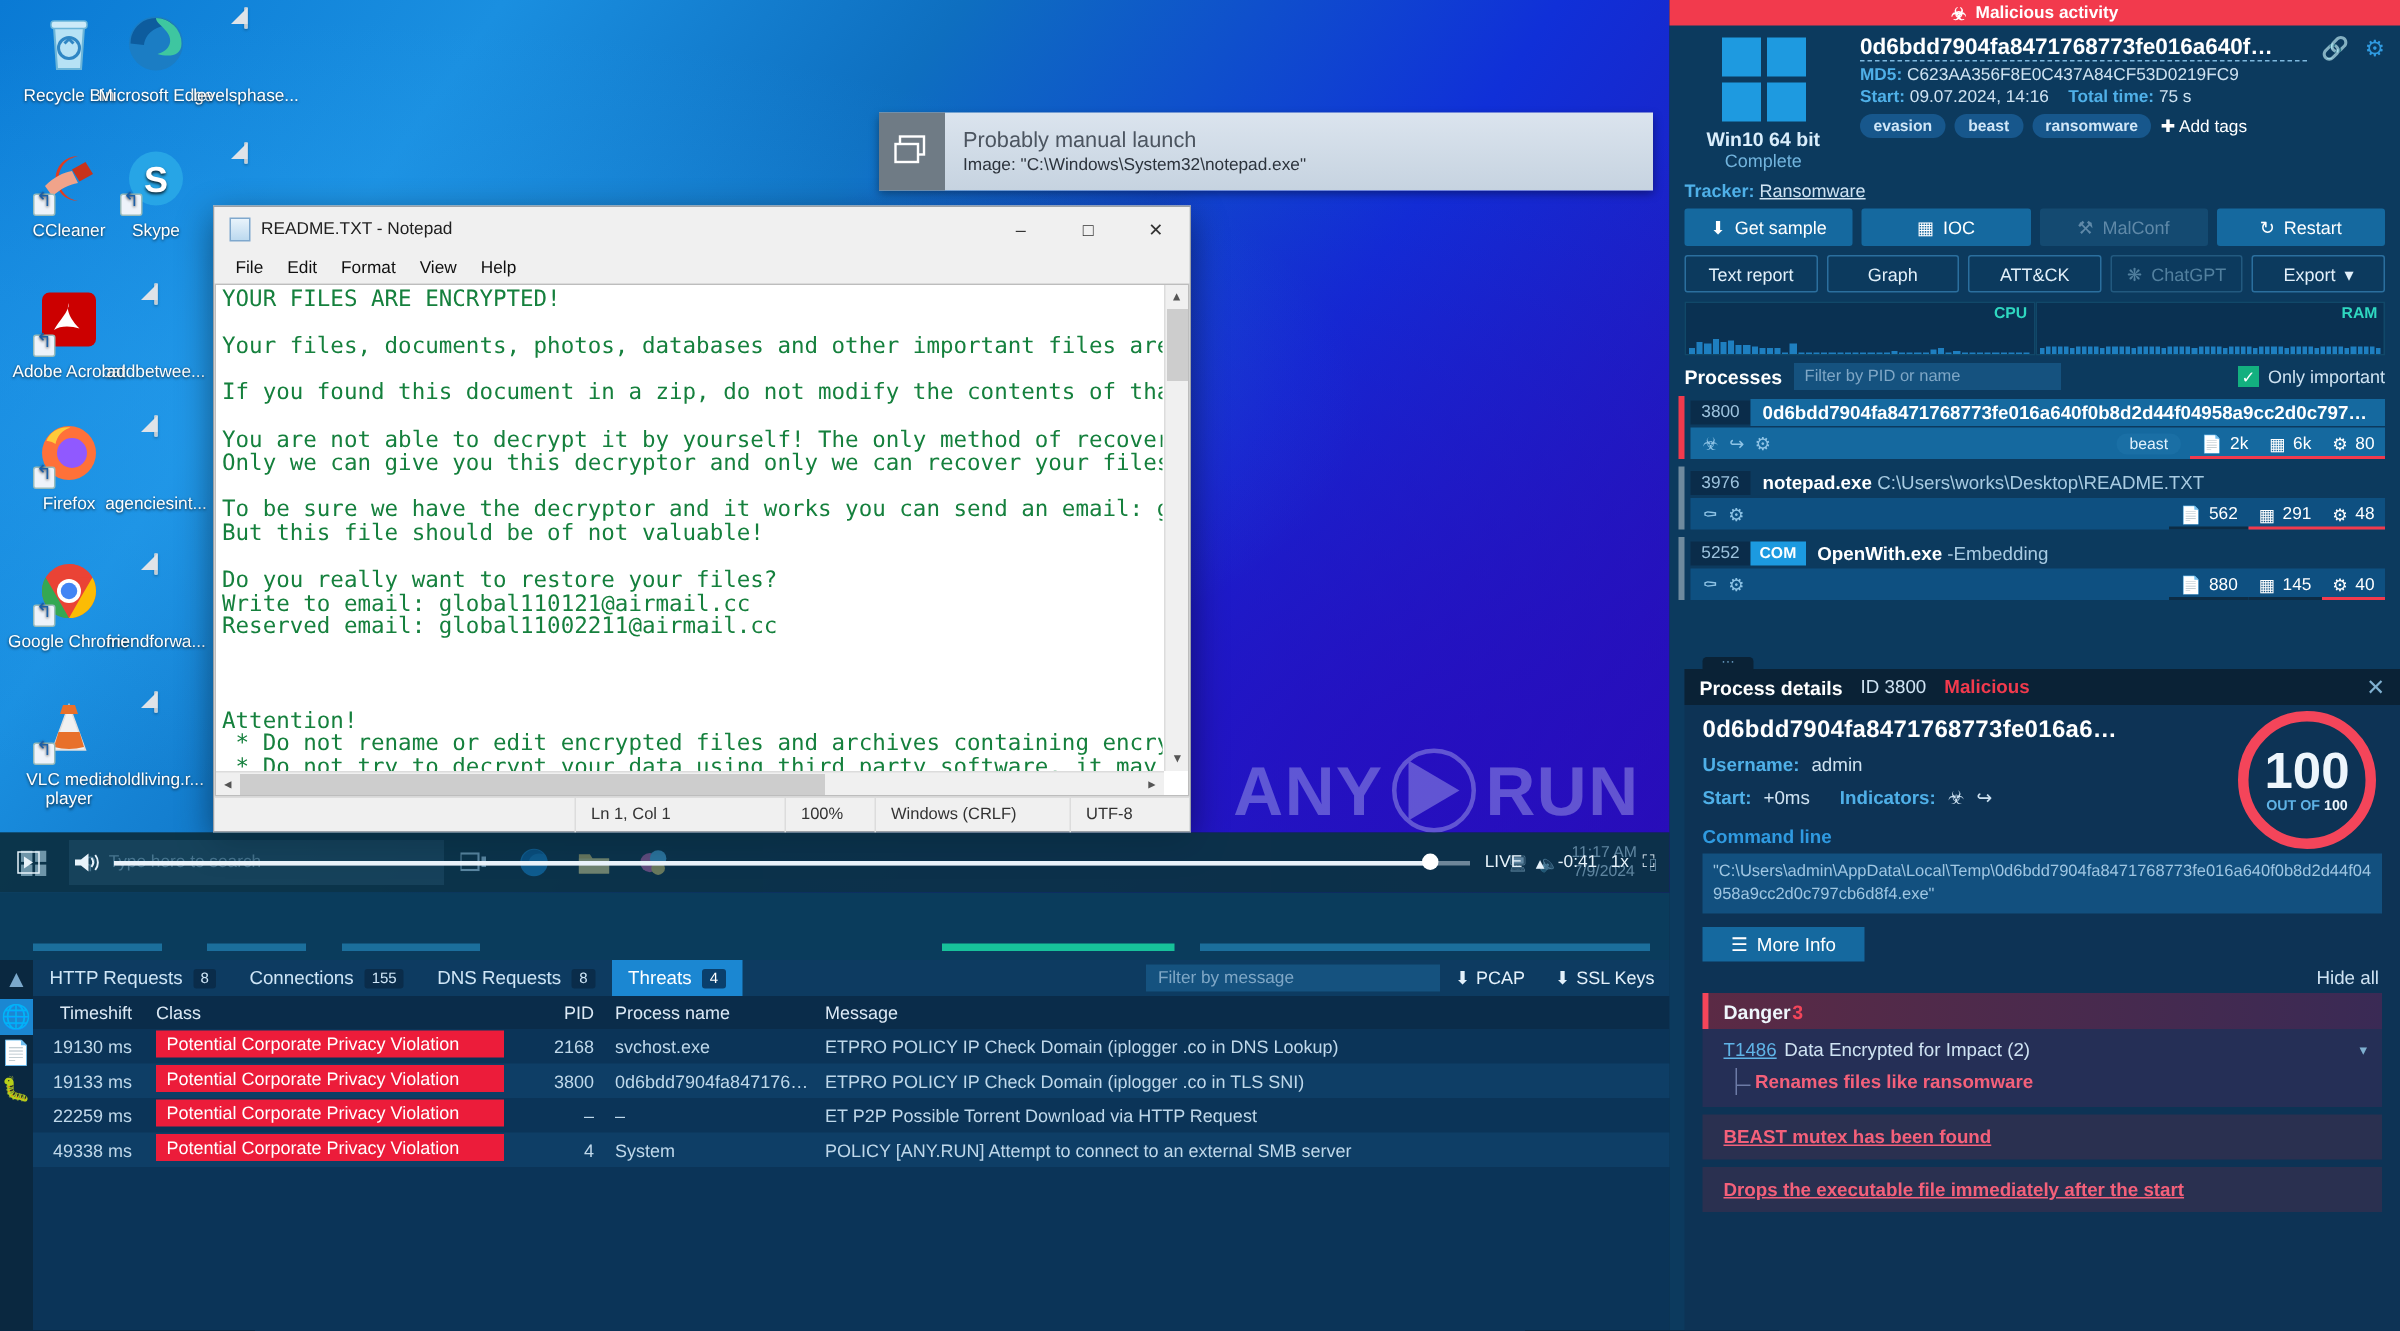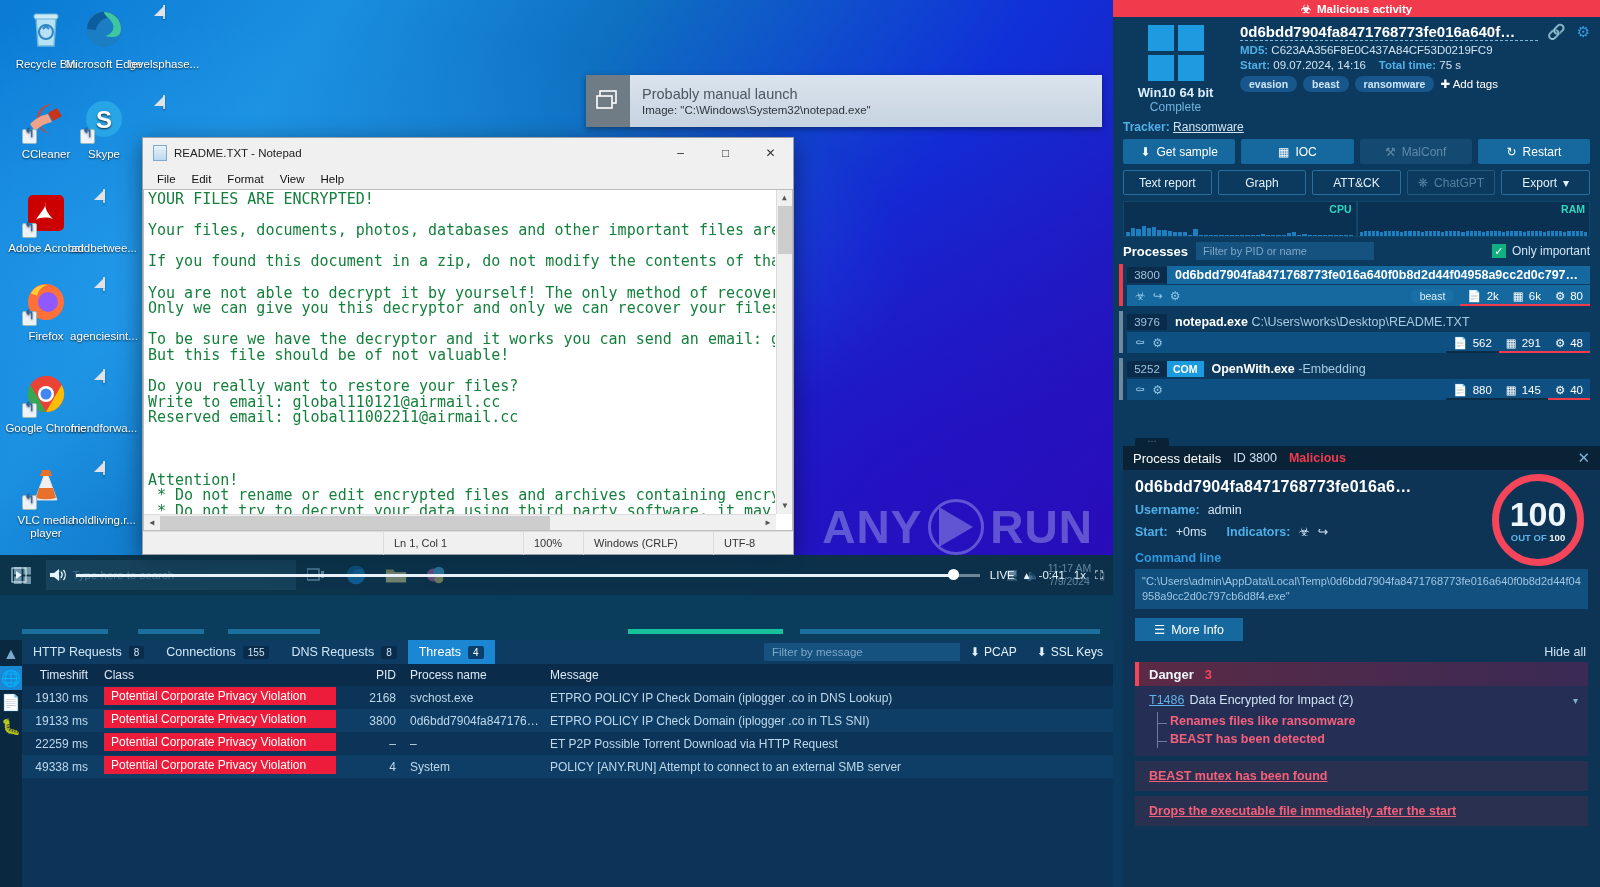--- a/index.html
+++ b/index.html
@@ -264,21 +264,21 @@
   .prow .l2 { display:flex; align-items:center; height:21px; background:#0e5081; }
   .prow.sel .l2 { background:#15699f; }
   .prow .inds { display:flex; gap:7px; padding-left:8px; color:#8fc4e6; font-size:12px; }
   .prow .ptag { margin-left:auto; background:#1a6fa5; color:#dff0fb; font-size:10.5px; padding:1px 9px; border-radius:9px; margin-right:6px; }
   .prow .stat { display:flex; align-items:center; gap:5px; padding:0 7px; font-size:11.5px; color:#fff; position:relative; height:21px; }
   .prow .stat .u { position:absolute; left:0; right:0; bottom:0; height:2px; }
 
   #pdetails { position:absolute; left:10px; right:0; top:446px; bottom:0; background:#0d3355; }
   #pd-tabstub { position:absolute; left:12px; top:-8px; width:34px; height:9px; background:#0a2236; border-radius:3px 3px 0 0; color:#5f90b4; font-size:9px; text-align:center; line-height:6px; }
   #pd-head { height:24px; background:#0a2236; display:flex; align-items:center; gap:12px; padding:0 10px; }
-  #pd-head .t { font-size:13px; font-weight:normal; color:#fff; }
+  #pd-head .t { font-size:13px; font-weight:bold; color:#fff; }
   #pd-head .id { font-size:12.5px; color:#cfe3f2; }
   #pd-head .verdict { font-size:12.5px; font-weight:bold; color:#f23a4d; }
   #pd-head .x { margin-left:auto; color:#7fb0d0; font-size:15px; }
   #pd-body { padding:8px 12px 0 12px; position:relative; }
   #pd-body .title { font-size:16px; font-weight:bold; color:#fff; letter-spacing:.2px; }
   #pd-body .kv { font-size:12.5px; color:#cfe3f2; margin-top:7px; display:flex; gap:8px; align-items:center; }
   #pd-body .kv b { color:#4fb0e8; font-weight:bold; }
   #score {
     position:absolute; right:16px; top:4px; width:92px; height:92px; border-radius:50%;
     border:7px solid #f4455a; display:flex; flex-direction:column; align-items:center; justify-content:center;
@@ -290,21 +290,21 @@
   #cmdline {
     margin:0 12px; background:#12507f; color:#9fc6e2; font-size:11px;
     padding:5px 7px; line-height:15px; word-break:break-all;
   }
   #moreinfo {
     margin:9px 12px 0 12px; width:108px; height:23px; background:#15699f; color:#fff;
     font-size:12.5px; display:flex; align-items:center; justify-content:center; gap:6px;
   }
   #hideall { text-align:right; padding:4px 14px 3px 0; font-size:12.5px; color:#cfe3f2; }
   #danger-hdr {
-    margin:0 12px; height:24px; display:flex; align-items:center; gap:11px; padding-left:10px;
+    margin:0 12px; height:24px; display:flex; align-items:center; gap:1px; padding-left:10px;
     background:linear-gradient(90deg,#5b2a45,#3a2a55);
     border-left:4px solid #f4455a; font-size:13px; font-weight:bold; color:#eef6fc;
   }
   #danger-hdr .n { color:#f4455a; }
   .dblock { margin:0 12px; background:#252f56; padding:7px 10px 8px 14px; }
   .dblock .top { display:flex; align-items:center; font-size:12.5px; color:#cfe3f2; }
   .dblock .top a { color:#5fb3e6; text-decoration:underline; margin-right:5px; }
   .dblock .top .car { margin-left:auto; color:#7fb0d0; font-size:10px; }
   .dblock ul { list-style:none; margin:5px 0 0 8px; border-left:1px solid #6d7ba6; padding-left:0; }
   .dblock li { font-size:12.5px; font-weight:bold; color:#f4607a; padding:2px 0 2px 12px; position:relative; }
@@ -1036,21 +1036,20 @@
         <span class="n">3</span>
       </div>
       <div class="dblock">
         <div class="top">
           <a href="#">T1486</a>
           <span>Data Encrypted for Impact (2)</span>
           <span class="car">▾</span>
         </div>
         <ul>
           <li>Renames files like ransomware</li>
-          <li>BEAST has been detected</li>
         </ul>
       </div>
       <div class="drow">BEAST mutex has been found</div>
       <div class="drow">Drops the executable file immediately after the start</div>
 
     </div>
   </div>
 </div>
 
 </body></html>

